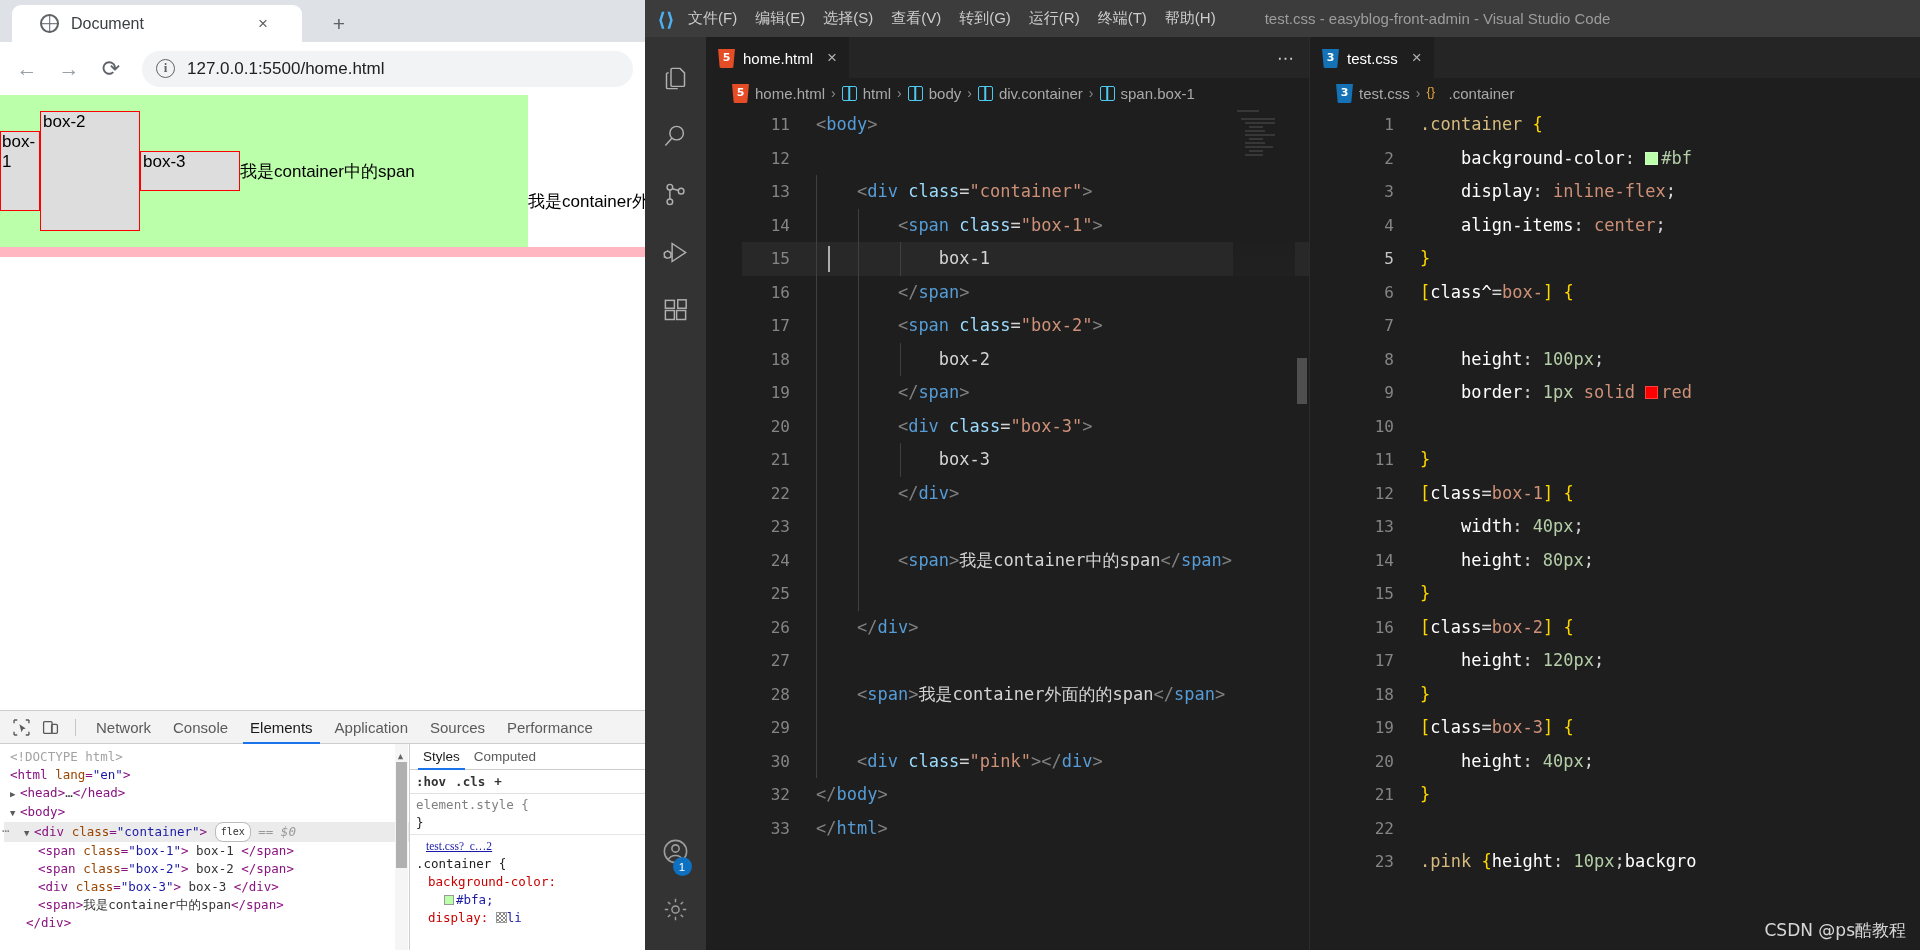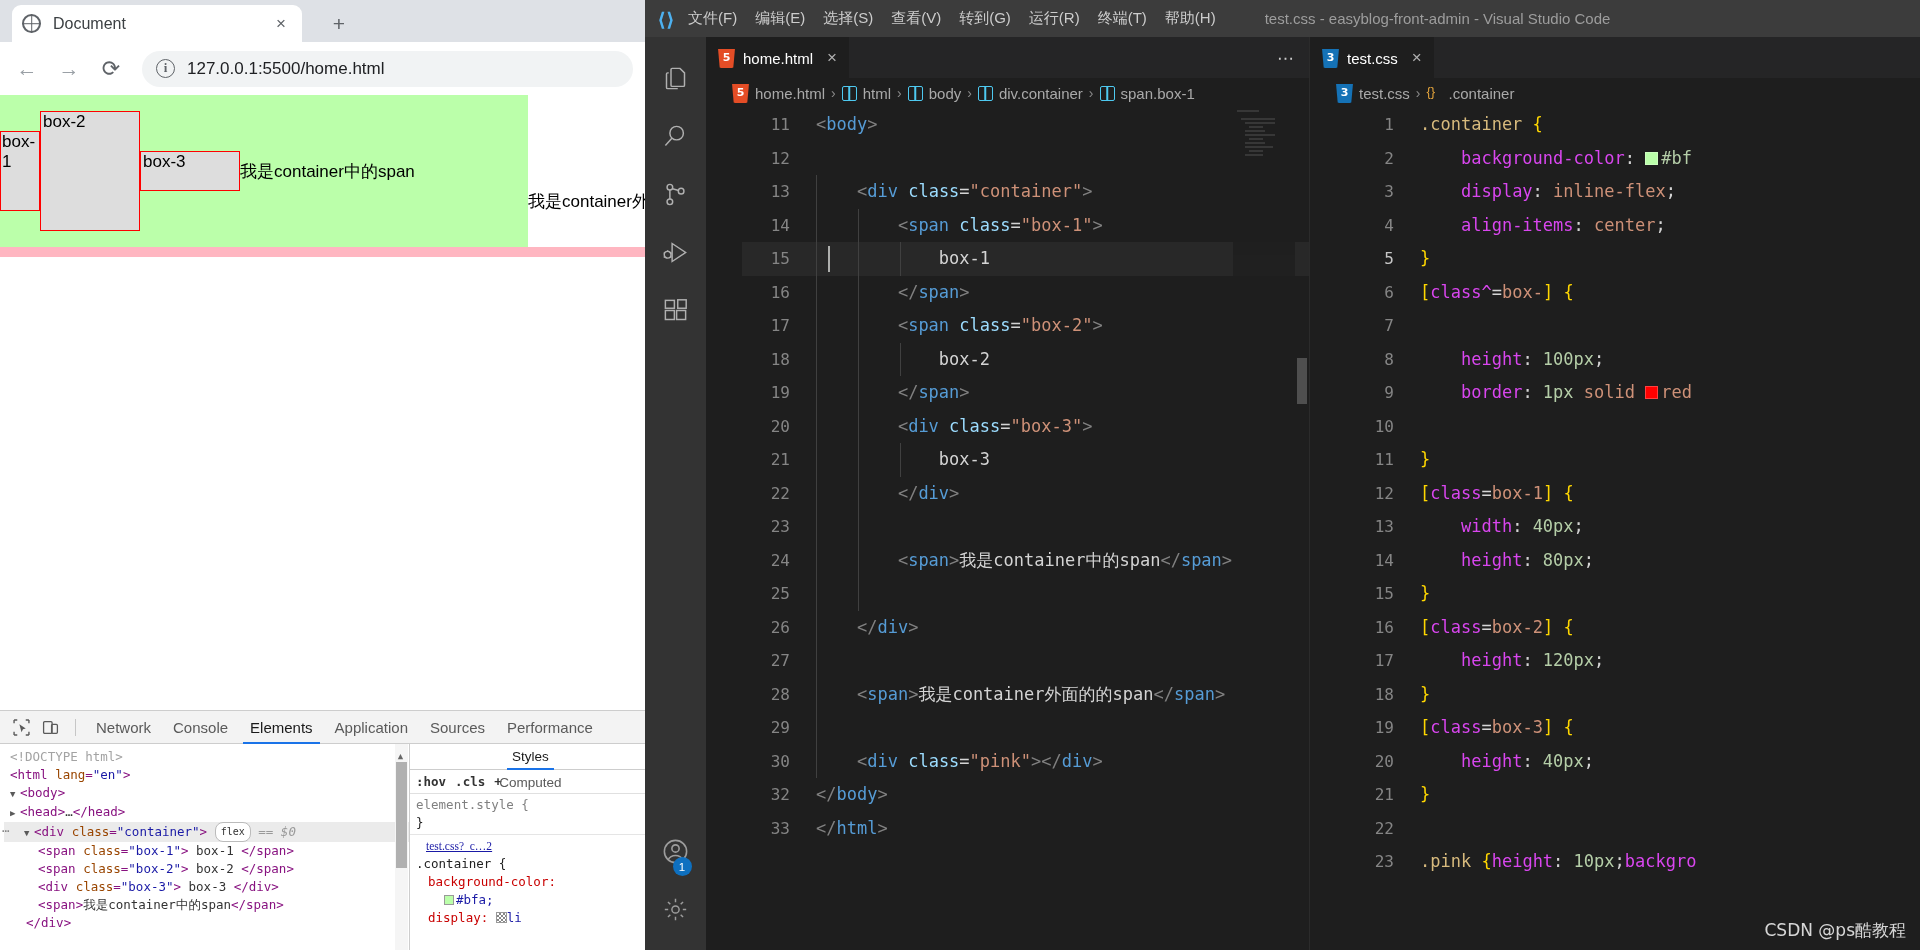--- a/index.html
+++ b/index.html
@@ -19,21 +19,21 @@
     background: #ffffff;
     overflow: hidden;
   }
   .chrome-topstrip {
     position: absolute; left: 0; top: 0; width: 645px; height: 42px;
     background: #dee1e6;
   }
   .chrome-tab {
     position: absolute; left: 12px; top: 5px; width: 290px; height: 37px;
     background: #fff; border-radius: 9px 9px 0 0;
-    display: flex; align-items: center; padding: 0 10px;
+    display: flex; align-items: center; padding: 0 28px;
   }
   .tab-favicon {
     width: 19px; height: 19px; border-radius: 50%;
     border: 2px solid #5f6368; position: relative; flex: 0 0 auto;
     margin-right: 12px;
     background: #fff;
   }
   .tab-favicon::before {
     content: ""; position: absolute; left: 50%; top: -2px; width: 1.6px; height: 19px;
     background: #5f6368; transform: translateX(-50%);
@@ -180,21 +180,21 @@
   .dom-scroll-arrow {
     position: absolute; right: 2px; top: 3px; width: 11px;
     text-align: center; font-size: 9px; color: #666;
   }
   .styles-pane {
     flex: 1 1 auto; border-left: 1px solid #cdcdcd; background: #fff;
     overflow: hidden;
   }
   .styles-tabbar {
     height: 26px; border-bottom: 1px solid #cdcdcd; display: flex;
-    align-items: center; padding-left: 6px; background: #fff; flex-direction: column;
+    align-items: center; padding-left: 6px; background: #fff;
   }
   .st-tab { font-size: 13.5px; color: #5a5a5a; padding: 0 7px; height: 26px;
     line-height: 26px; position: relative; white-space: nowrap; }
   .st-tab.active { color: #1a1a1a; }
   .st-tab.active::after {
     content: ""; position: absolute; left: 2px; right: 2px; bottom: 0;
     height: 2px; background: #1a73e8;
   }
   .styles-toolbar {
     height: 24px; display: flex; align-items: center; gap: 9px;
@@ -314,21 +314,21 @@
     flex: 0 0 auto; font-size: 16px;
   }
   .ln.cur { color: #c6c6c6; }
   .code-txt { flex: 1 1 auto; position: relative; }
   .t-tag { color: #569cd6; }
   .t-brak { color: #808080; }
   .t-attr { color: #9cdcfe; }
   .t-str { color: #ce9178; }
   .t-plain { color: #d4d4d4; }
   .t-sel { color: #d7ba7d; }
-  .t-prop { color: #d946ef; }
+  .t-prop { color: #ffffff; }
   .t-num { color: #b5cea8; }
   .t-brace { color: #ffd700; }
   .t-brkt { color: #ffd700; }
   .t-punct { color: #d4d4d4; }
   .indent-guide {
     position: absolute; top: 0; width: 1px; height: 33.5px; background: #404040;
   }
   .minimap {
     position: absolute; right: 14px; top: 0; width: 62px; height: 100%;
     background: #1e1e1e; opacity: 0.85;
@@ -416,24 +416,24 @@
 
       <div class="dt-body">
         <div class="dom-pane">
           <div class="dom-line">
             <span class="doctype">&lt;!DOCTYPE html&gt;</span>
           </div>
           <div class="dom-line">
             <span class="tag">&lt;html </span><span class="attr">lang</span><span class="tag">=</span><span class="val">"en"</span><span class="tag">&gt;</span>
           </div>
           <div class="dom-line">
+            <span class="twisty">▶</span><span class="tag">&lt;head&gt;</span><span class="txt">…</span><span class="tag">&lt;/head&gt;</span>
+          </div>
+          <div class="dom-line">
             <span class="twisty">▼</span><span class="tag">&lt;body&gt;</span>
-          </div>
-          <div class="dom-line">
-            <span class="twisty">▶</span><span class="tag">&lt;head&gt;</span><span class="txt">…</span><span class="tag">&lt;/head&gt;</span>
           </div>
           <div class="dom-line sel">
             <span class="ellipsis-gutter">⋯</span>
             <span style="padding-left:14px"></span><span class="twisty">▼</span><span class="tag">&lt;div </span><span class="attr">class</span><span class="tag">=</span><span class="val">"container"</span><span class="tag">&gt;</span>
             <span class="flexbadge">flex</span>
             <span class="dollar0">== $0</span>
           </div>
           <div class="dom-line">
             <span style="padding-left:28px"></span><span class="tag">&lt;span </span><span class="attr">class</span><span class="tag">=</span><span class="val">"box-1"</span><span class="tag">&gt;</span><span class="txt"> box-1 </span><span class="tag">&lt;/span&gt;</span>
           </div>

